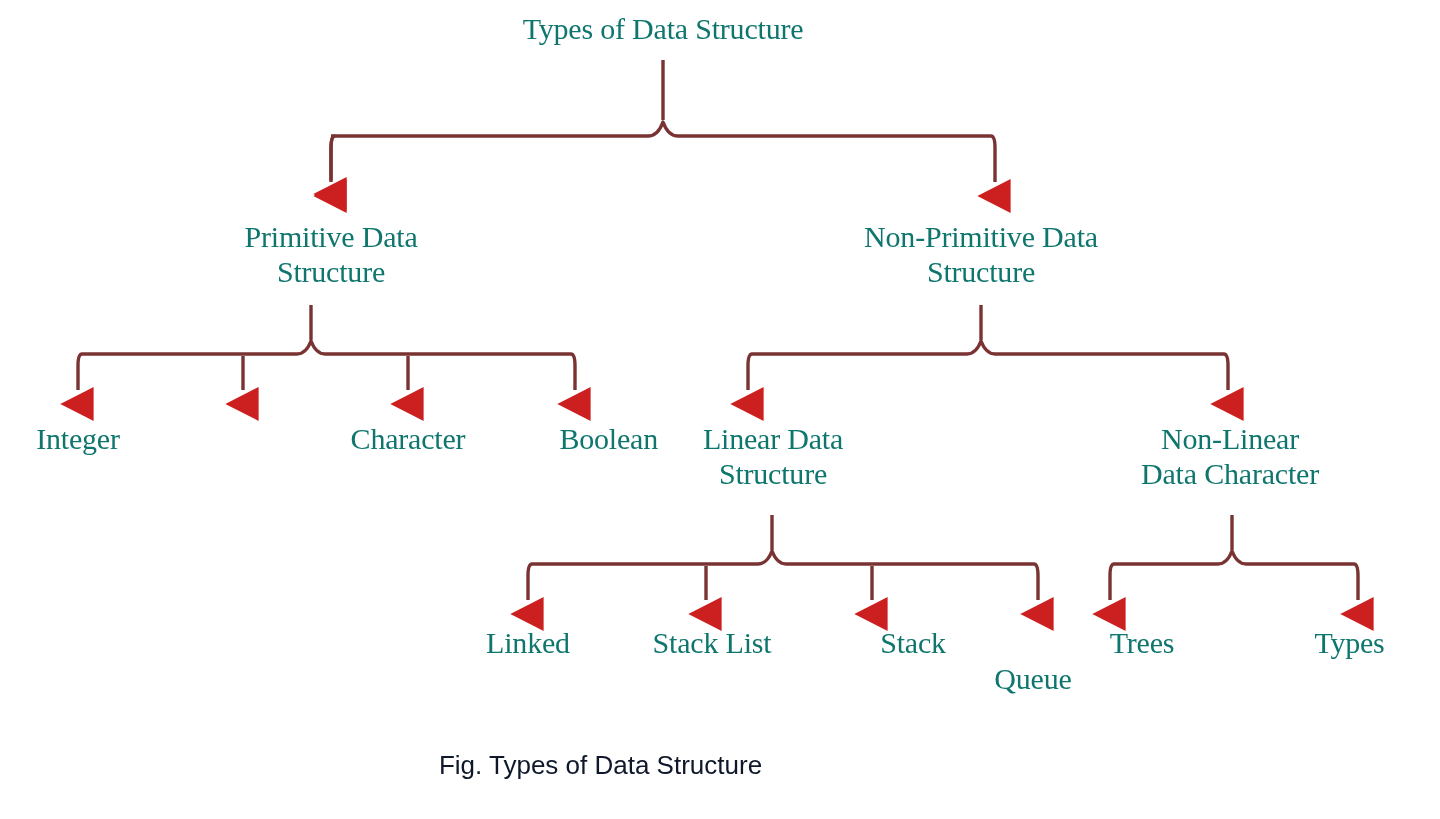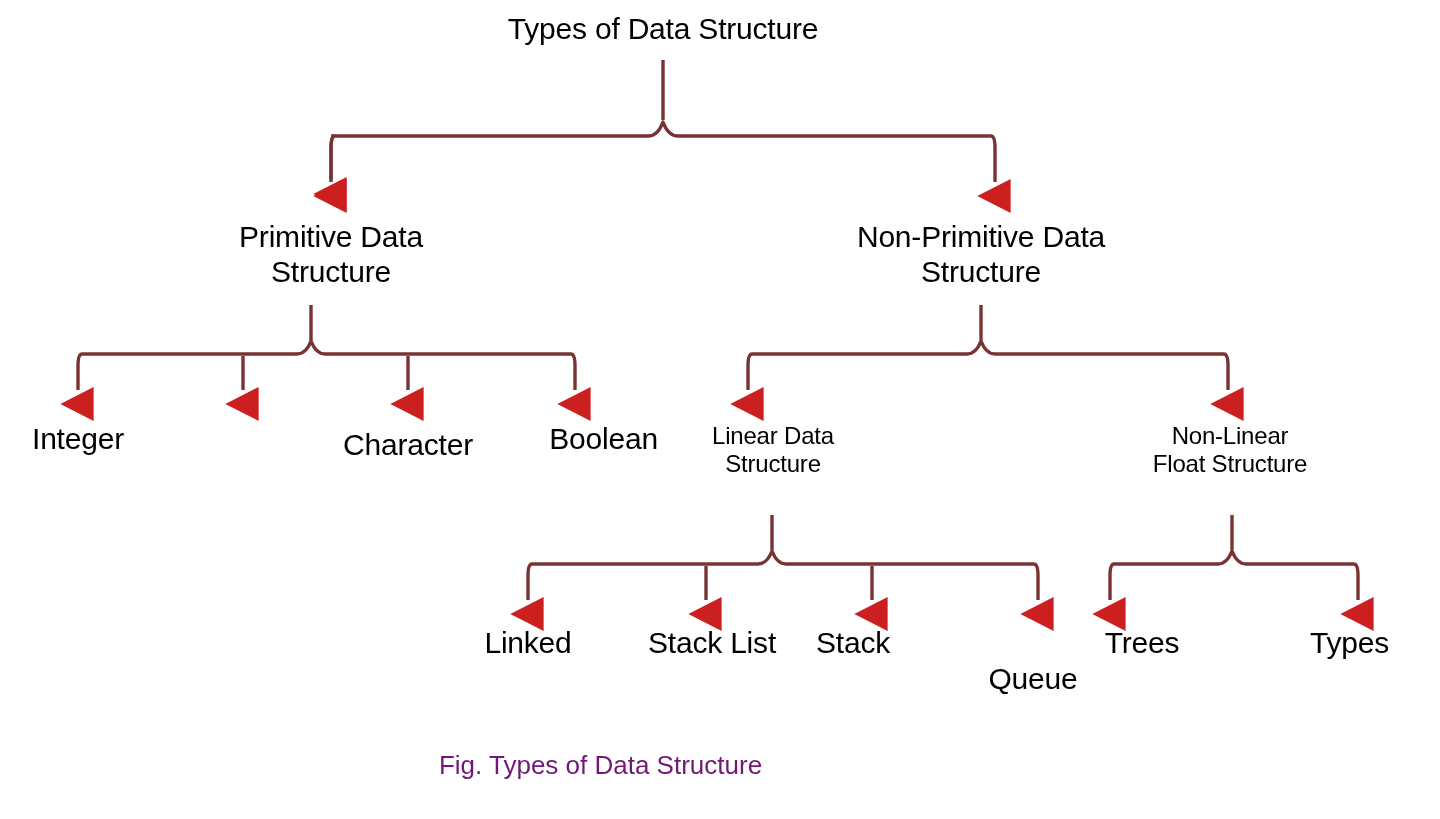--- a/index.html
+++ b/index.html
@@ -25,50 +25,50 @@
     position: absolute;
     left: 0;
     top: 0;
     width: 1440px;
     height: 819px;
     pointer-events: none;
   }
   .node {
     position: absolute;
     text-align: center;
-    font-family: Liberation Sans, sans-serif;
-    color: #000000;
+    font-family: Liberation Serif, serif;
+    color: #0f766e;
     line-height: 1.16;
     white-space: pre-line;
     letter-spacing: -0.2px;
   }
   .node-title {
     font-size: 30px;
     font-weight: 400;
   }
   .node-l2 {
     font-size: 30px;
     font-weight: 400;
   }
   .node-l3 {
-    font-size: 24px;
+    font-size: 30px;
     font-weight: 400;
   }
   .node-leaf {
     font-size: 30px;
     font-weight: 400;
   }
   .caption {
     position: absolute;
     left: 0;
     width: 1201px;
     text-align: center;
     font-size: 26px;
     font-family: "Liberation Sans", sans-serif;
-    color: #701a75;
+    color: #0f172a;
   }
 </style>
 </head>
 <body>
 
 <div id="diagram-root">
 
   <svg class="connector-layer" viewBox="0 0 1440 819">
     <defs>
       <marker id="arrowhead" markerWidth="11" markerHeight="11" refX="1.1" refY="5.2" orient="auto" markerUnits="strokeWidth">
@@ -116,35 +116,35 @@
 
   <div class="node node-l2" style="left:151px; top:220px; width:360px;">Primitive Data
 Structure</div>
 
   <div class="node node-l2" style="left:795px; top:220px; width:372px;">Non-Primitive Data
 Structure</div>
 
   <div class="node node-leaf" style="left:-12px; top:422px; width:180px;">Integer</div>
 
 
-  <div class="node node-leaf" style="left:298px; top:422px; width:220px;margin-top:6px;">Character</div>
+  <div class="node node-leaf" style="left:298px; top:422px; width:220px;">Character</div>
 
   <div class="node node-leaf" style="left:468px; top:422px; width:190px;text-align:right;">Boolean</div>
 
   <div class="node node-l3" style="left:638px; top:422px; width:270px;">Linear Data
 Structure</div>
 
   <div class="node node-l3" style="left:1080px; top:422px; width:300px;">Non-Linear
-Float Structure</div>
+Data Character</div>
 
   <div class="node node-leaf" style="left:438px; top:626px; width:180px;">Linked</div>
 
   <div class="node node-leaf" style="left:608px; top:626px; width:208px;">Stack List</div>
 
-  <div class="node node-leaf" style="left:773px; top:626px; width:160px;">Stack</div>
+  <div class="node node-leaf" style="left:833px; top:626px; width:160px;">Stack</div>
 
   <div class="node node-leaf" style="left:943px; top:626px; width:180px;margin-top:36px;">Queue</div>
 
   <div class="node node-leaf" style="left:1062px; top:626px; width:160px;">Trees</div>
 
   <div class="node node-leaf" style="left:1262px; top:626px; width:175px;">Types</div>
 
   <div class="caption" style="top:750px;">Fig. Types of Data Structure</div>
 
 </div>

